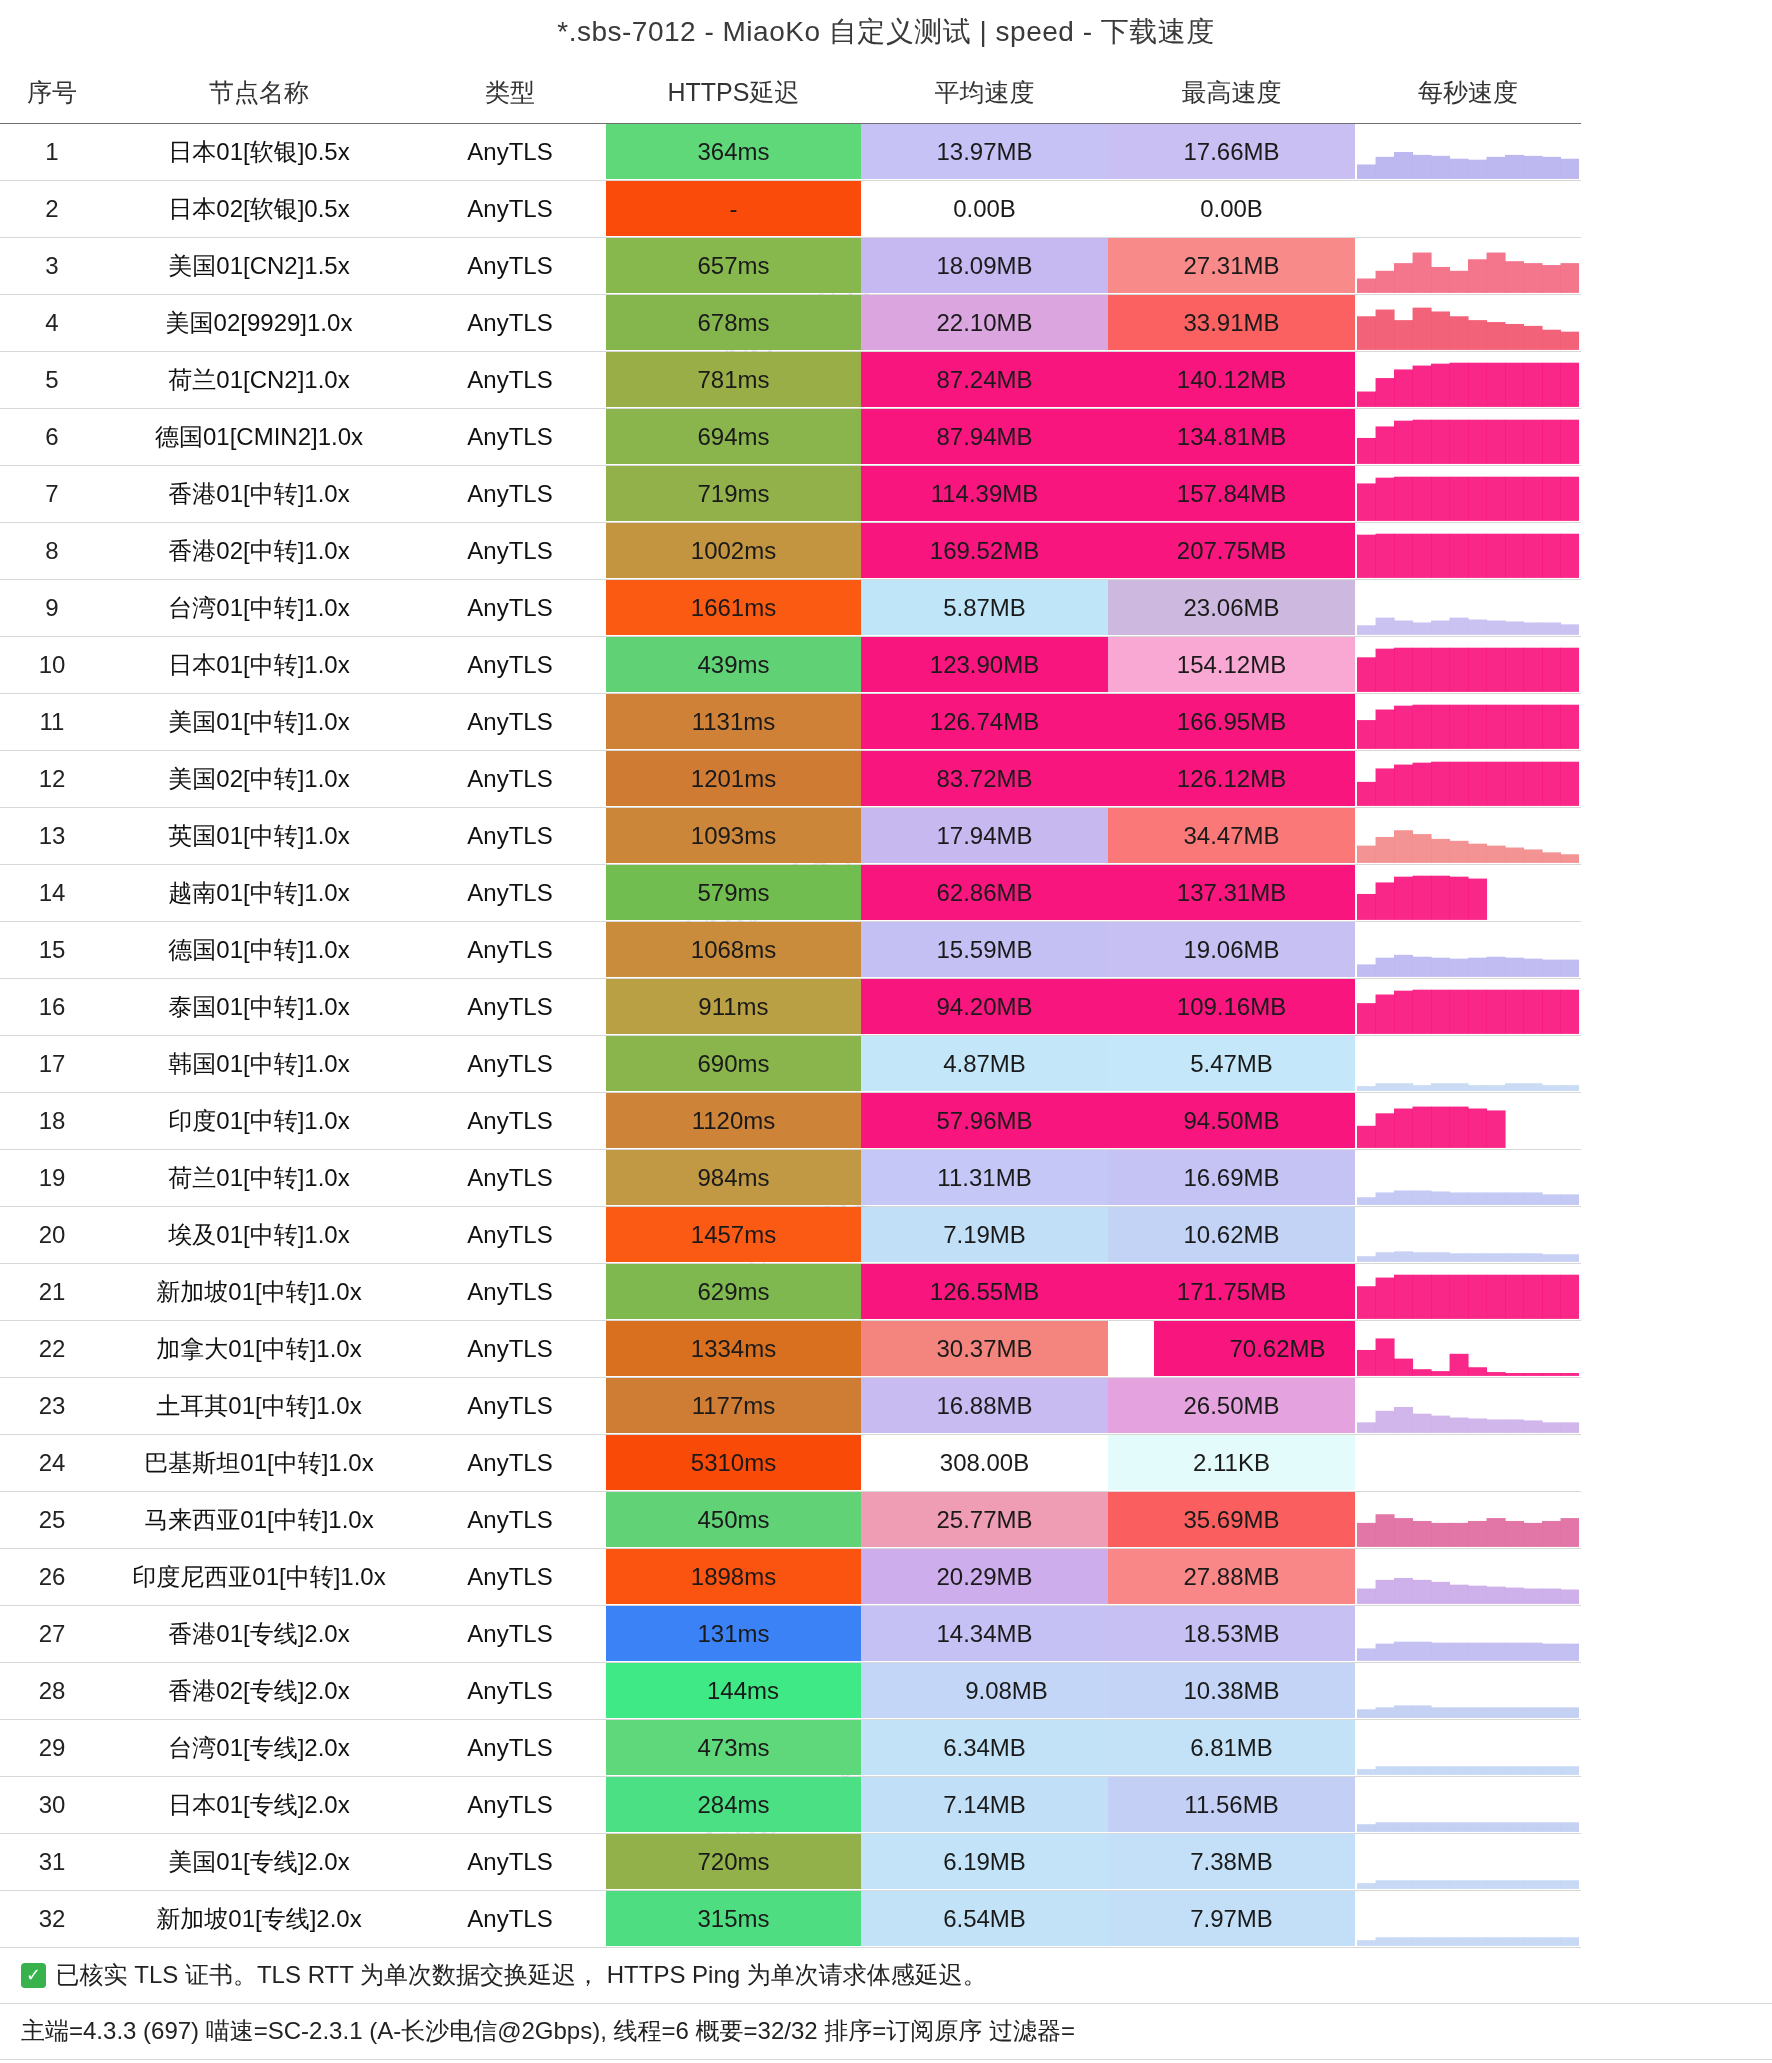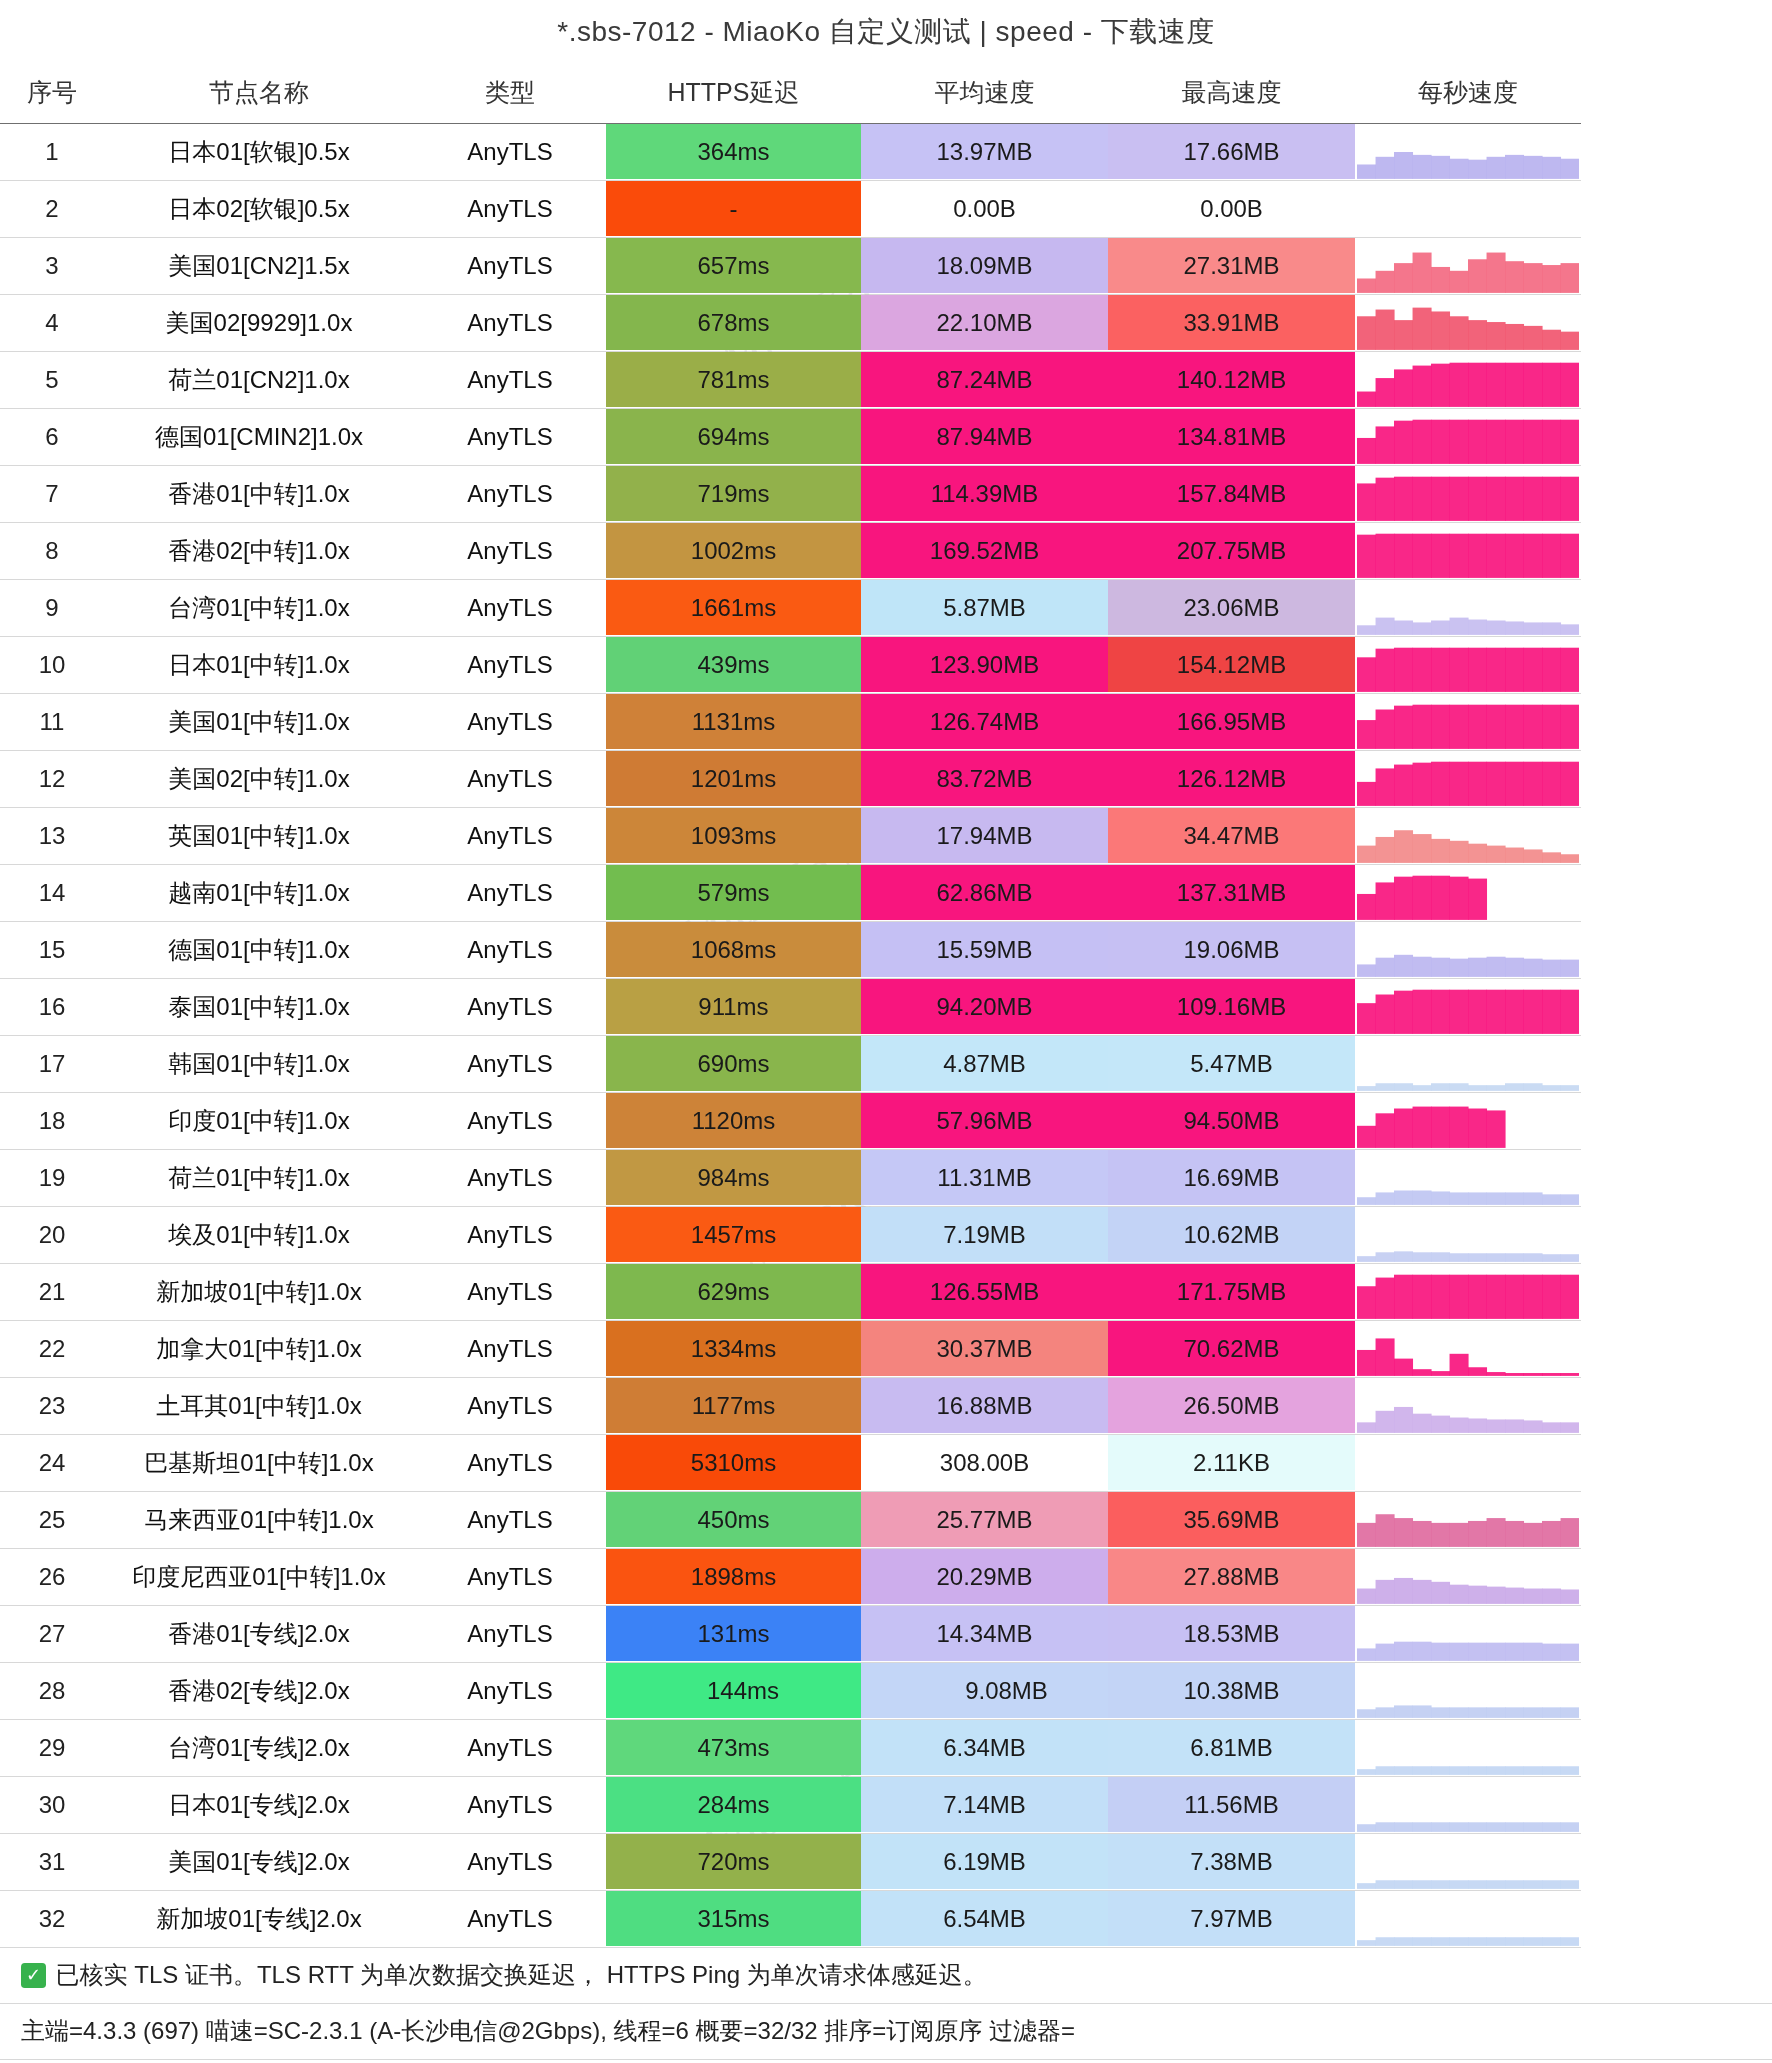--- a/index.html
+++ b/index.html
@@ -463,21 +463,21 @@
           <td class="type">
             <span class="fill">AnyTLS</span>
           </td>
           <td class="cell">
             <span class="fill" style="background:#61d176;">439ms</span>
           </td>
           <td class="cell">
             <span class="fill" style="background:#f8157e;">123.90MB</span>
           </td>
           <td class="cell">
-            <span class="fill" style="background:#ef4444;">154.12MB</span>
+            <span class="fill" style="background:#f9a8d4;">154.12MB</span>
           </td>
           <td class="spark">
             <div class="sparkbox">
               <svg width="222" height="54" viewBox="0 0 231 56">
                 <rect x="0.0" y="20" width="19.8" height="36" fill="#f8157e" opacity="0.92"></rect>
                 <rect x="19.3" y="11" width="19.8" height="45" fill="#f8157e" opacity="0.92"></rect>
                 <rect x="38.5" y="10" width="19.8" height="46" fill="#f8157e" opacity="0.92"></rect>
                 <rect x="57.8" y="10" width="19.8" height="46" fill="#f8157e" opacity="0.92"></rect>
                 <rect x="77.0" y="10" width="19.8" height="46" fill="#f8157e" opacity="0.92"></rect>
                 <rect x="96.3" y="10" width="19.8" height="46" fill="#f8157e" opacity="0.92"></rect>
@@ -910,21 +910,21 @@
           <td class="type">
             <span class="fill">AnyTLS</span>
           </td>
           <td class="cell">
             <span class="fill" style="background:#d9701f;">1334ms</span>
           </td>
           <td class="cell">
             <span class="fill" style="background:#f4847e;">30.37MB</span>
           </td>
           <td class="cell">
-            <span class="fill" style="background:#f8157e;">70.62MB</span>
+            <span class="fill" style="background:#f8157e;margin-left:46px;">70.62MB</span>
           </td>
           <td class="spark">
             <div class="sparkbox">
               <svg width="222" height="54" viewBox="0 0 231 56">
                 <rect x="0.0" y="29" width="19.8" height="27" fill="#f8157e" opacity="0.92"></rect>
                 <rect x="19.3" y="17" width="19.8" height="39" fill="#f8157e" opacity="0.92"></rect>
                 <rect x="38.5" y="38" width="19.8" height="18" fill="#f8157e" opacity="0.92"></rect>
                 <rect x="57.8" y="49" width="19.8" height="7" fill="#f8157e" opacity="0.92"></rect>
                 <rect x="77.0" y="51" width="19.8" height="5" fill="#f8157e" opacity="0.92"></rect>
                 <rect x="96.3" y="33" width="19.8" height="23" fill="#f8157e" opacity="0.92"></rect>

